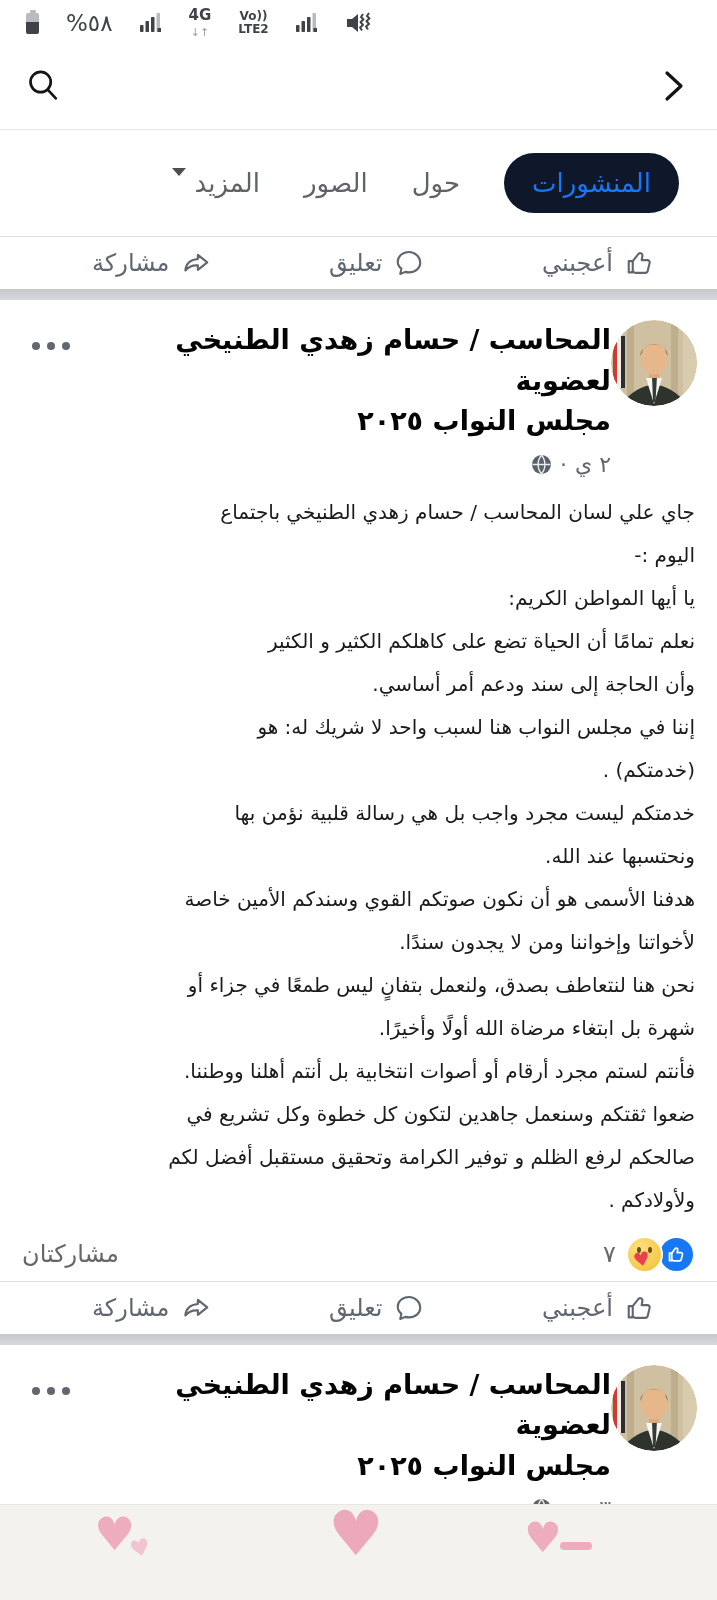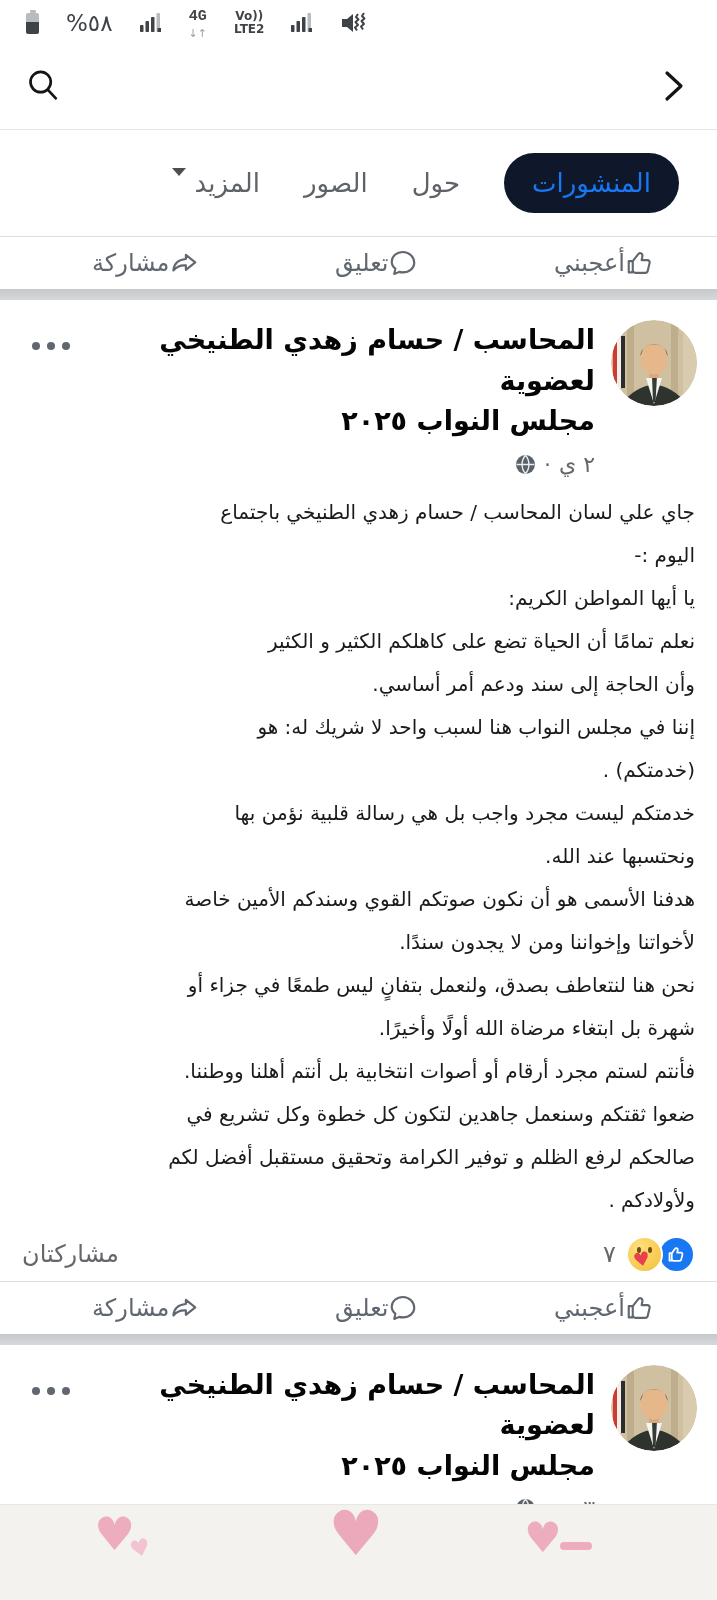--- a/index.html
+++ b/index.html
@@ -10,21 +10,21 @@
   
   .status-bar { height:42px; display:flex; align-items:center; justify-content:space-between;
                 padding:4px 22px 0 26px; color:#3f4347; }
   .sb-group { display:flex; align-items:center; gap:27px; }
   .battery { position:relative; width:13px; height:21px; border-radius:2px;
              background:linear-gradient(#b9bcbf 0 42%, #3f4347 42%); }
   .battery:before { content:""; position:absolute; top:-3px; left:3.5px; width:6px; height:3px;
                     background:#b9bcbf; border-radius:1px; }
   .sb-pct { font-size:23px; letter-spacing:-1px; }
   .sb-4g { text-align:center; line-height:1; }
-  .sb-4g .g { font-size:15px; font-weight:bold;font-family:Liberation Mono, monospace; }
+  .sb-4g .g { font-size:15px; font-weight:bold; }
   .sb-4g .arrows { font-size:11px; color:#9aa0a5; }
   .sb-volte { text-align:center; line-height:1.05; font-size:12px; font-weight:bold; }
   .sb-time { font-size:23px; }
   .sb-dot { width:7px; height:7px; border-radius:50%; background:#3f4347; }
   .yt-badge { width:30px; height:21px; border-radius:6px; background:#3f4347;
               display:flex; align-items:center; justify-content:center; }
   .yt-badge i { display:block; width:0; height:0; border-left:8px solid #fff;
                 border-top:5px solid transparent; border-bottom:5px solid transparent; }
 
   
@@ -35,30 +35,30 @@
   .tabs { height:106px; display:flex; align-items:center; gap:44px; padding-right:38px; font-size:26px; }
   .tab { color:#5f6368; background:none; border:none; font:inherit; cursor:pointer; }
   .tab.active { color:#1877F2; background:#0f172a; padding:15px 28px; border-radius:34px; }
   .tab-more { display:flex; align-items:flex-start; gap:9px; }
   .caret { width:0; height:0; border-left:7px solid transparent; border-right:7px solid transparent;
            border-top:8px solid #4b4f54; display:inline-block; }
 
   
   .action-row { height:53px; border-top:1px solid #dcdfe3; display:flex; align-items:center;
                 justify-content:space-between; padding:0 62px 0 92px; }
-  .action-btn { display:flex; align-items:center; color:#606770; font-size:24px;
+  .action-btn { display:flex; align-items:center; gap:12px; color:#606770; font-size:24px;
                 background:none; border:none; font-family:inherit; cursor:pointer; }
   .action-btn svg { stroke:#606770; fill:none; stroke-width:1.7; stroke-linejoin:round; stroke-linecap:round; }
 
   .post-divider { height:11px; background:linear-gradient(#c6c9cc,#d6d8db); }
 
   
   .post-header { display:flex; align-items:flex-start; padding:20px 20px 0; }
   .avatar { width:86px; height:86px; border-radius:50%; overflow:hidden; flex:0 0 auto; cursor:pointer; }
-  .ph-meta { margin-right:16px; flex:1; }
+  .ph-meta { margin-right:0; flex:1; }
   .author-name { font-size:27px; font-weight:bold; color:#050505; line-height:1.5;
                  white-space:pre-line; text-align:right; cursor:pointer; }
   .ph-time { display:flex; align-items:center; justify-content:flex-start; gap:8px;
              color:#65676B; font-size:22px; margin-top:10px; }
   .dots { display:flex; gap:7px; margin-right:auto; margin-top:16px; background:none; border:none;
           cursor:pointer; padding:6px; margin-left:6px; }
   .dots i { width:8px; height:8px; border-radius:50%; background:#606770; display:block; }
 
   .post-body { font-size:20px; line-height:43px; color:#1b1b1b; text-align:right;
                padding:14px 22px 0; white-space:pre-line; }

